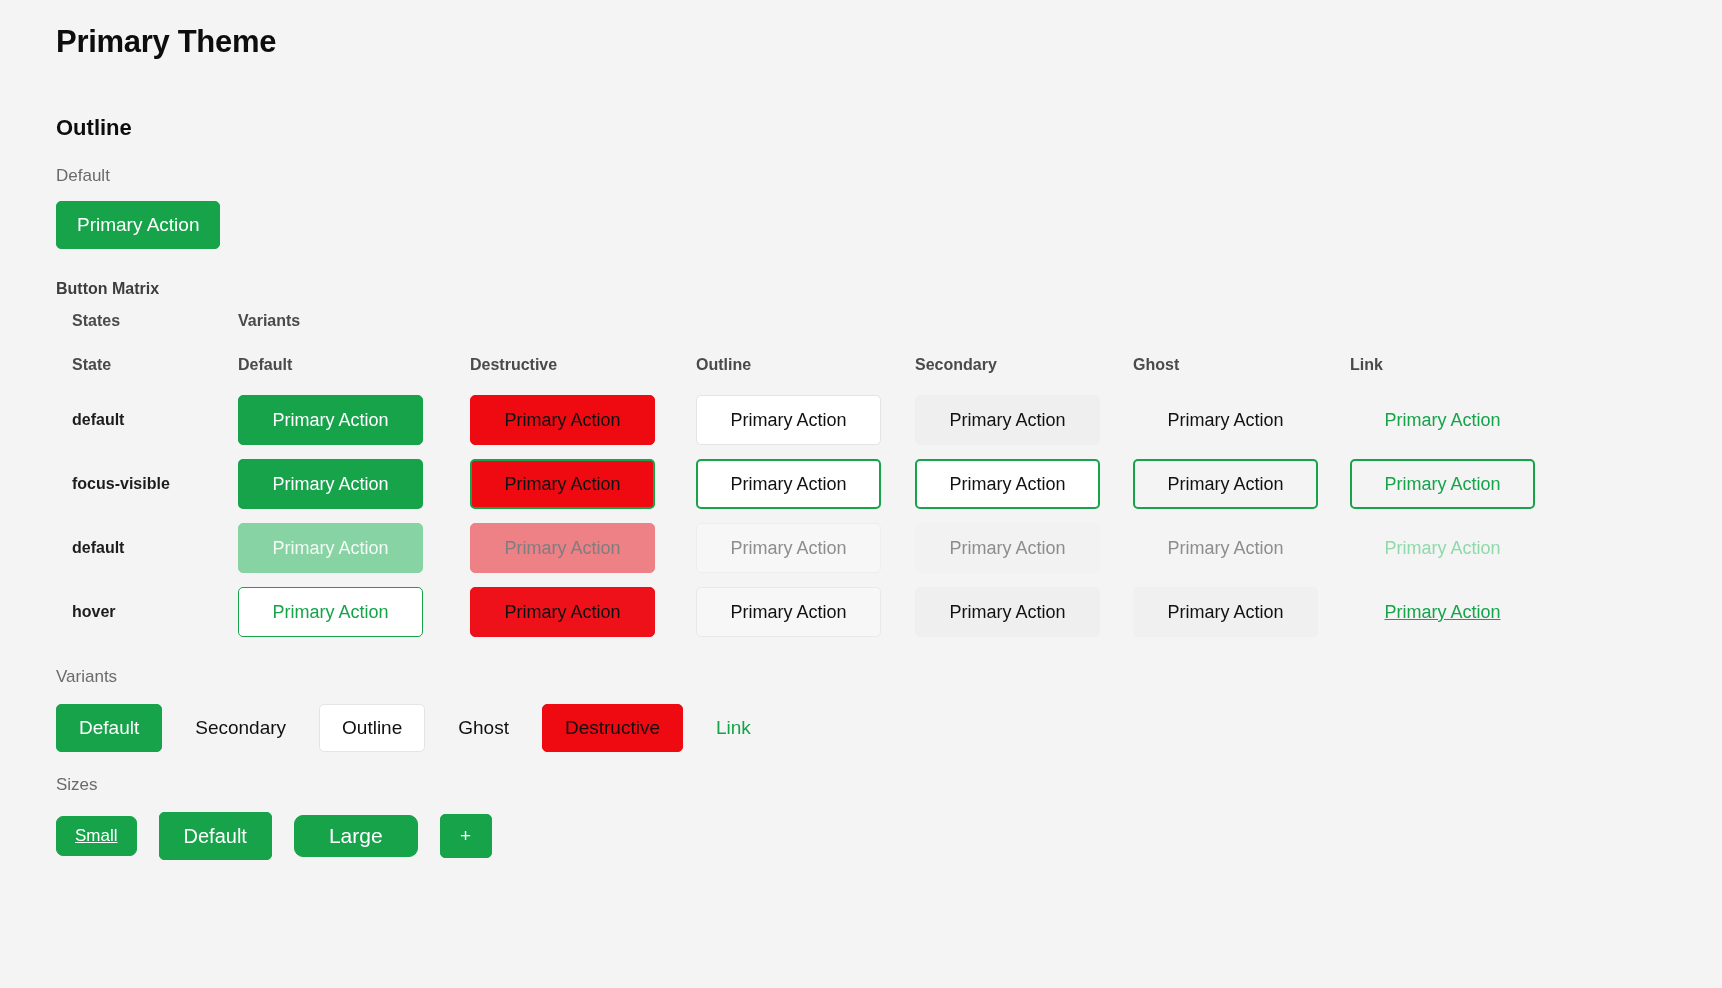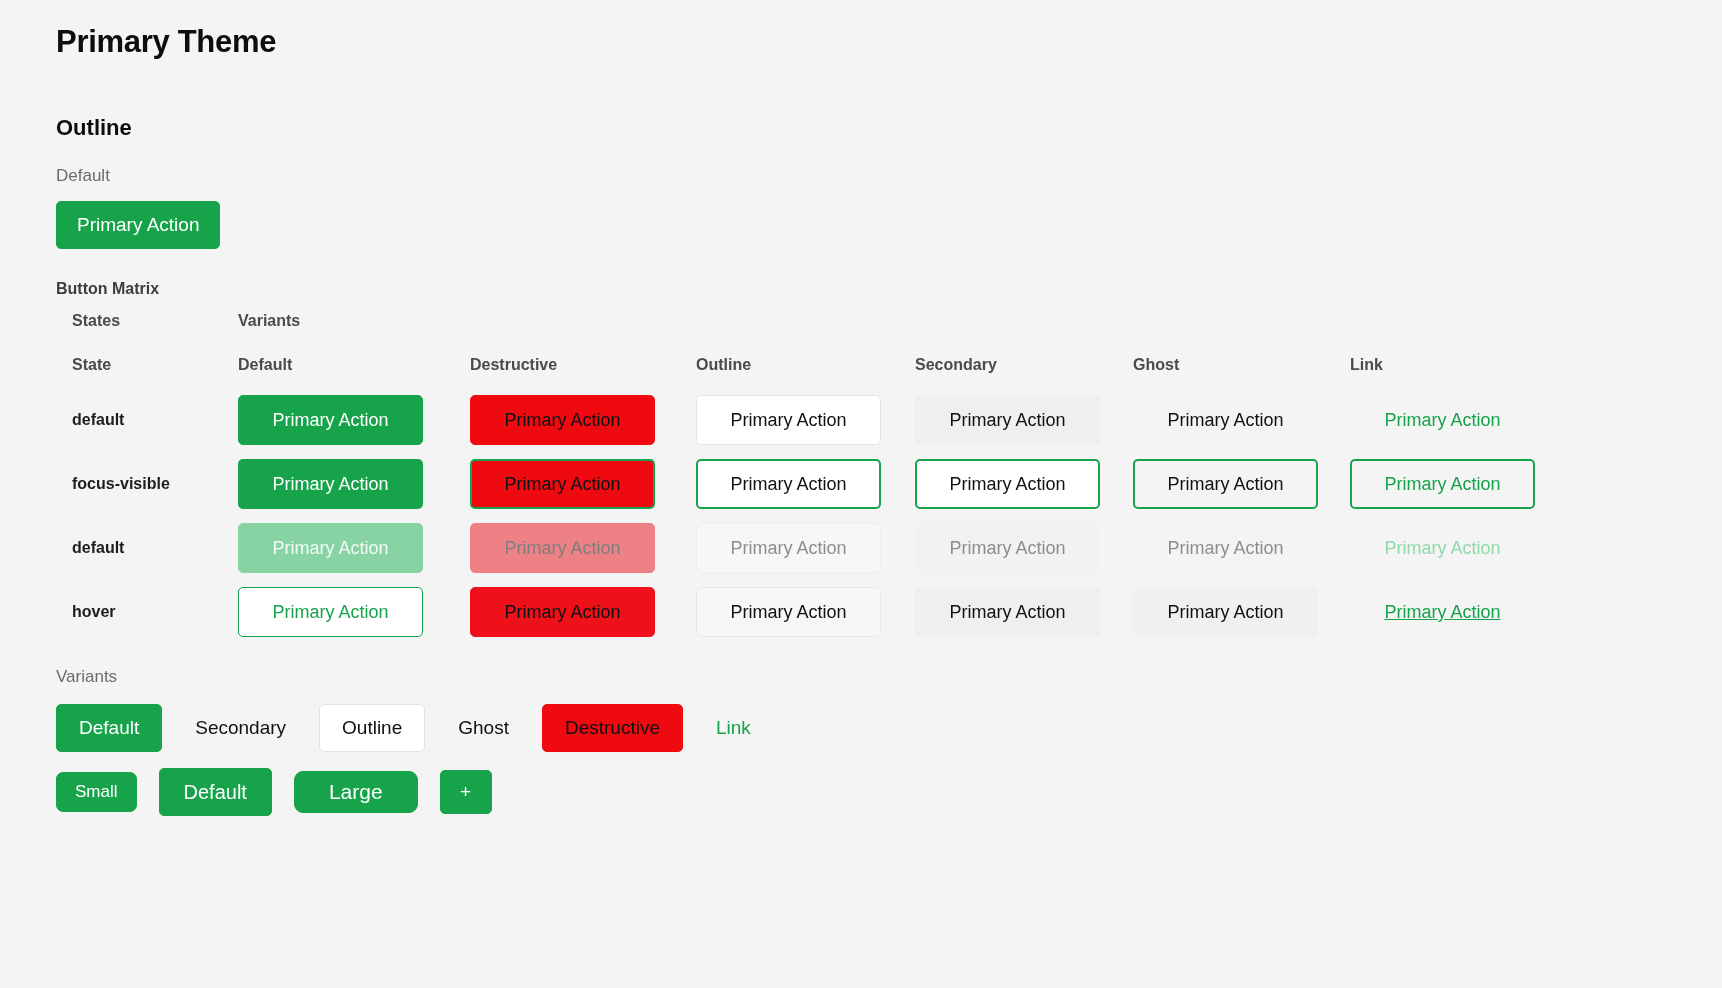--- a/index.html
+++ b/index.html
@@ -161,21 +161,21 @@
     margin-right: 10px;
   }
 
   
   .sizes-row {
     display: flex;
     align-items: center;
     gap: 22px;
     margin-top: 16px;
   }
-  .sizes-row .btn.size-sm { height: 40px; font-size: 17px; padding: 0 18px; border-radius: 7px; }
+  .sizes-row .btn.size-sm { height: 40px; font-size: 17px; padding: 0 18px; border-radius: 7px; text-decoration: underline; }
   .sizes-row .btn.size-md { height: 48px; font-size: 20px; padding: 0 24px; }
   .sizes-row .btn.size-lg { height: 42px; font-size: 21px; padding: 0 34px; border-radius: 9px; }
   .sizes-row .btn.size-icon { height: 44px; width: 52px; font-size: 19px; padding: 0; }
 </style>
 </head>
 <body>
 
 <div class="page">
 
   <h1 class="theme-title">Primary Theme</h1>
@@ -307,20 +307,21 @@
   <div class="section-label">Variants</div>
   <div class="variants-row">
     <button class="btn v-default">Default</button>
     <button class="btn v-ghost">Secondary</button>
     <button class="btn v-outline">Outline</button>
     <button class="btn v-ghost">Ghost</button>
     <button class="btn v-destructive">Destructive</button>
     <button class="btn v-link">Link</button>
   </div>
 
+  <div class="section-label">Sizes</div>
   <div class="sizes-row">
     <button class="btn v-default size-sm">Small</button>
     <button class="btn v-default size-md">Default</button>
     <button class="btn v-default size-lg">Large</button>
     <button class="btn v-default size-icon">+</button>
   </div>
 
 </div>
 
 </body></html>

